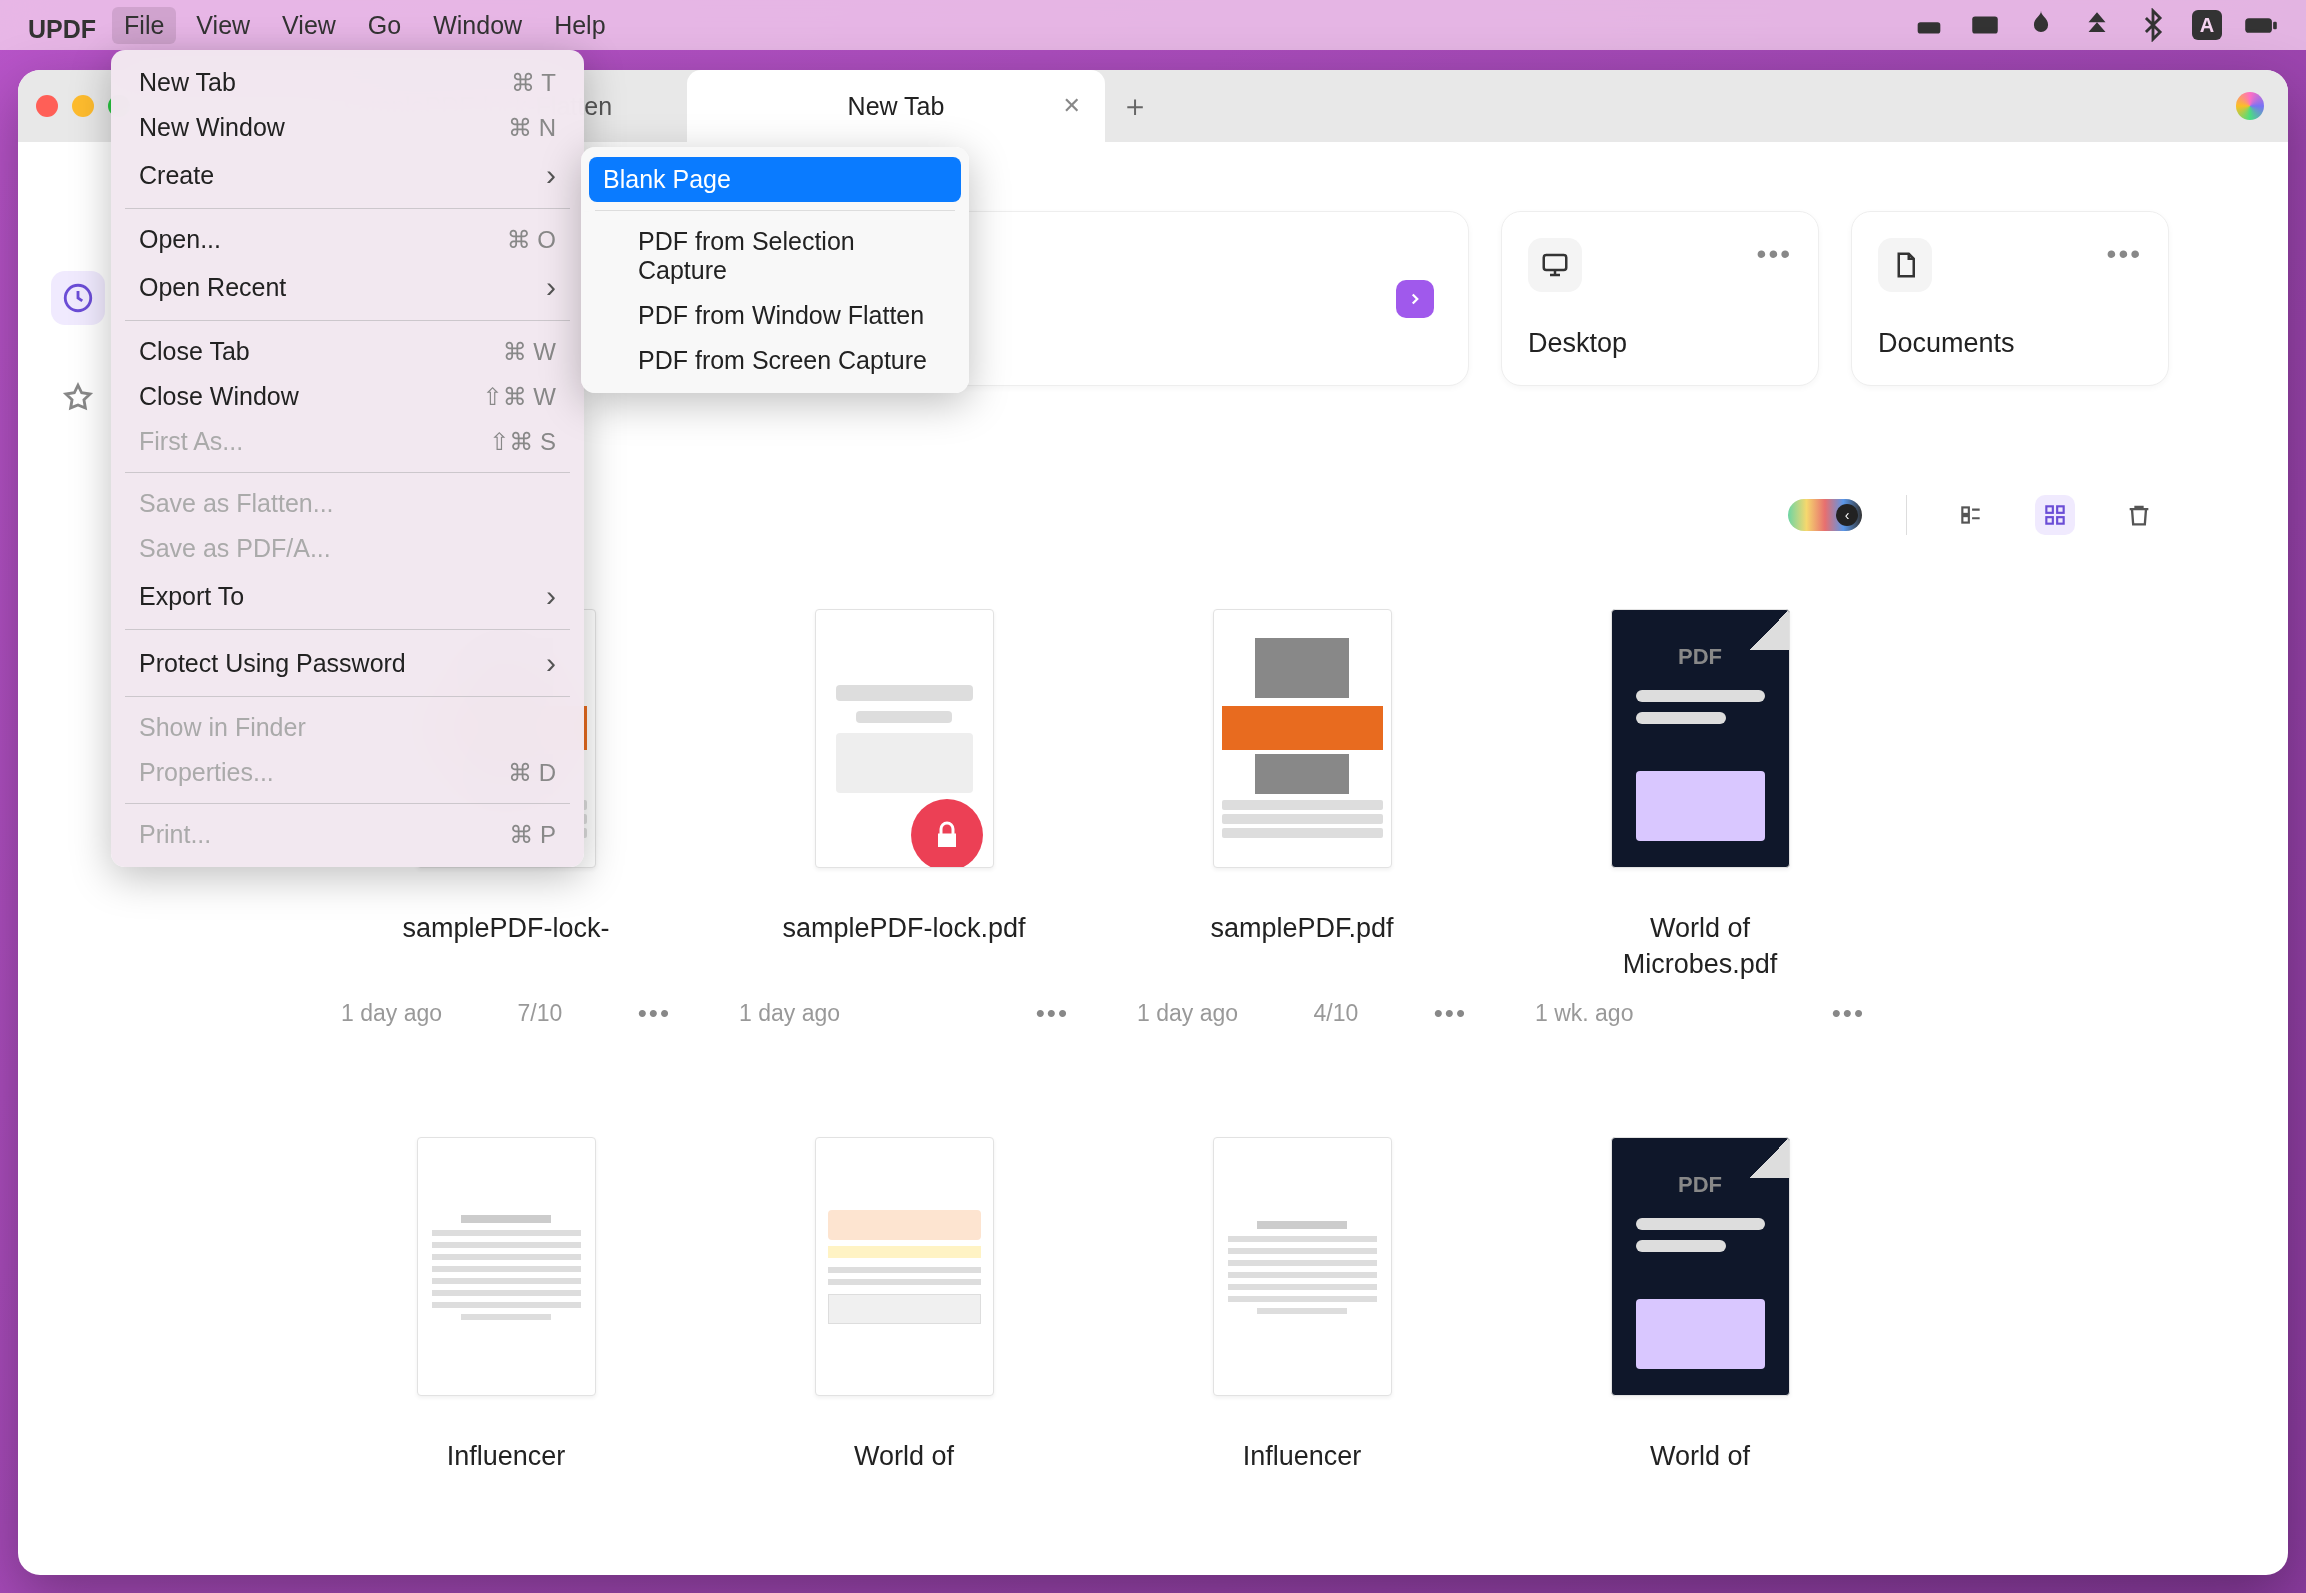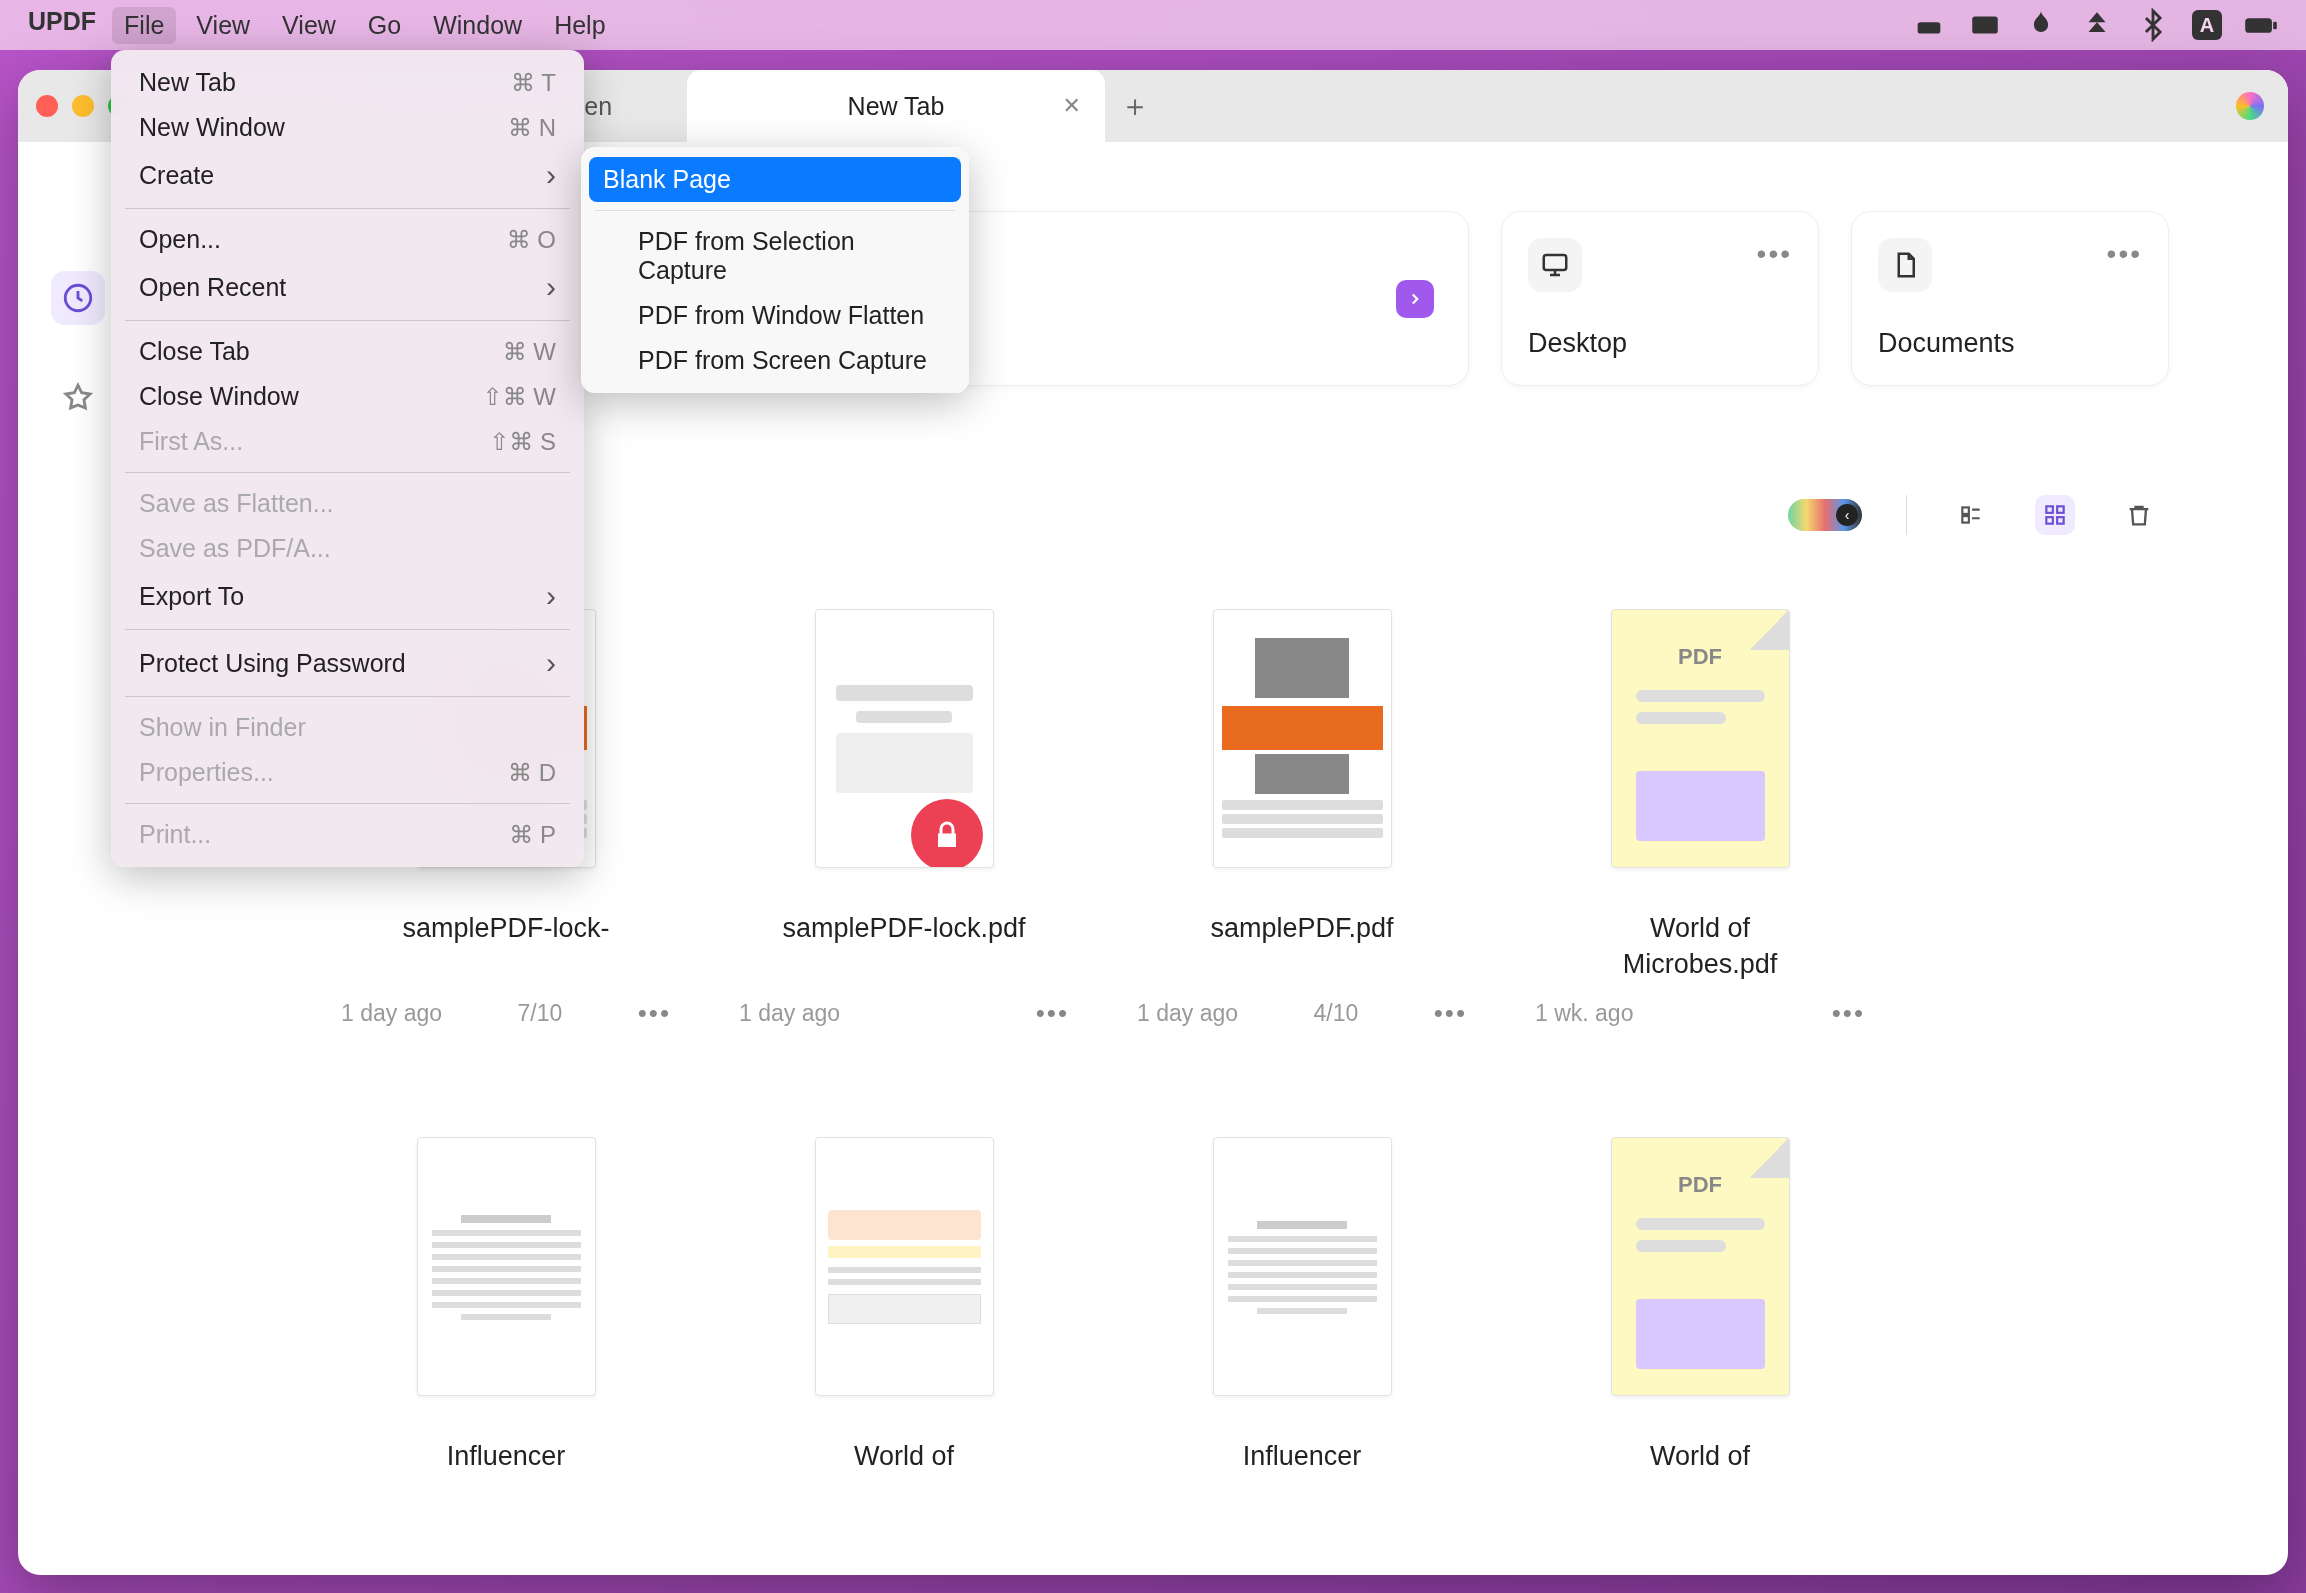--- a/index.html
+++ b/index.html
@@ -1,20 +1,20 @@
 <!DOCTYPE html>
 <html><head>
 <meta charset="utf-8">
 <style>
 * { margin: 0; padding: 0; box-sizing: border-box; font-family: -apple-system, BlinkMacSystemFont, "Segoe UI", Helvetica, Arial, sans-serif; }
 body { width: 2306px; height: 1594px; background: linear-gradient(135deg, #b854c9 0%, #8a3b9e 100%); overflow: hidden; }
 
 
 .menubar { height: 50px; background: rgba(240,200,235,0.85); backdrop-filter: blur(20px); display: flex; align-items: center; padding: 0 28px; font-size: 25px; color: #333; justify-content: space-between; }
-.menubar-left { display: flex; align-items: flex-start; gap: 8px; }
+.menubar-left { display: flex; align-items: flex-end; gap: 8px; }
 .menubar-item { padding: 4px 12px; border-radius: 6px; }
 .menubar-item.active { background: rgba(0,0,0,0.1); }
 .app-name { font-weight: 700; margin-right: 8px; }
 .menubar-right { display: flex; align-items: center; gap: 22px; }
 .menubar-icon { width: 34px; height: 34px; display: flex; align-items: center; justify-content: center; color:#333; }
 
 
 .window { position: absolute; top: 70px; left: 18px; right: 18px; bottom: 18px; background: #fff; border-radius: 22px; box-shadow: 0 20px 60px rgba(0,0,0,0.3); overflow: hidden; display: flex; flex-direction: column; }
 
 
@@ -63,21 +63,21 @@
 .trash-btn { color:#555 }
 
 
 .file-grid { display: grid; grid-template-columns: repeat(4, 398px); gap: 40px 0px; }
 .file-card { width: 398px; height: 488px; border-radius: 22px; padding: 34px; display:flex; flex-direction:column; align-items:center; }
 .thumb { width: 179px; height: 259px; border: 1px solid #e2e2e2; border-radius: 4px; background:#fff; display:flex;flex-direction:column;align-items:center;justify-content:center;position:relative; box-shadow: 0 2px 4px rgba(0,0,0,0.06); overflow:hidden}
 .thumb.article { padding:8px; }
 .thumb .orange-band { width:100%; height:44px; background:#e86b1f; margin:4px 0; }
 .thumb .photo { width:94px; height:60px; background:#888; margin-bottom:4px;}
 .thumb .text-lines { width:100%; height:10px; background:#ddd; margin:2px 0; border-radius:2px }
-.thumb.pdf-generic { background:#fef9c3; }
+.thumb.pdf-generic { background:#0f172a; }
 .thumb.pdf-generic .corner { position:absolute; top:0; right:0; width:40px; height:40px; background:linear-gradient(135deg,transparent 50%,#ddd 50%);}
 .pdf-label-text { font-weight:700; font-size:22px; color:#888; position:absolute; top:34px }
 .pdf-generic .lines-area { position:absolute; top:80px; left:24px; right:24px; }
 .pdf-generic .lines-area div { height:12px; background:#ddd; border-radius:6px; margin-bottom:10px }
 .pdf-generic .img-ph { position:absolute; bottom:26px; left:24px; right:24px; height:70px; background:#d9c7ff; border-radius:4px }
 .lock-badge { position:absolute; bottom:-4px; right:10px; width:72px;height:72px;border-radius:50%; background:#ec4055; display:flex;align-items:center;justify-content:center;color:#fff }
 .lock-badge svg { width:36px;height:36px }
 .file-name { margin-top: 42px; font-size: 27px; color:#222; text-align:center; line-height:1.35; max-width:259px }
 .file-meta { margin-top: auto; width:100%; display:flex; justify-content:space-between; align-items:center; color:#999; font-size:23px }
 .file-meta .dots { font-size:26px }

